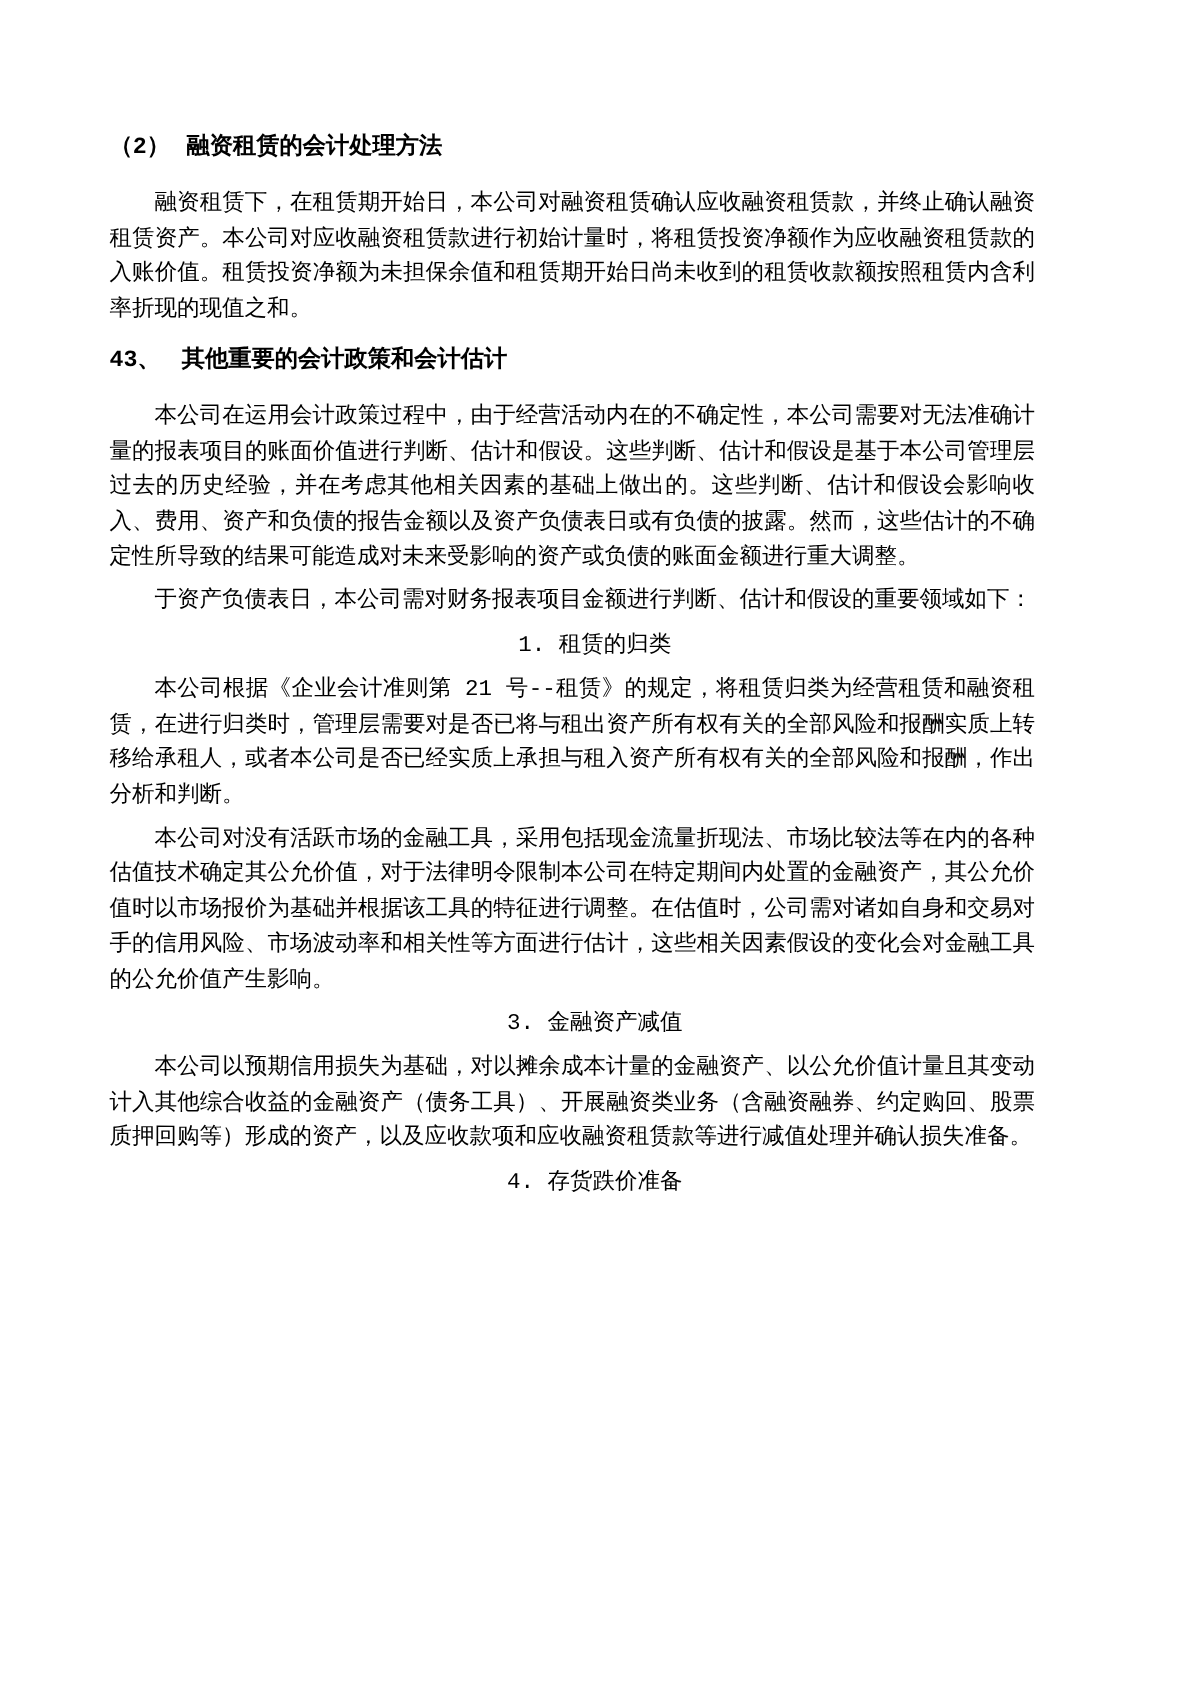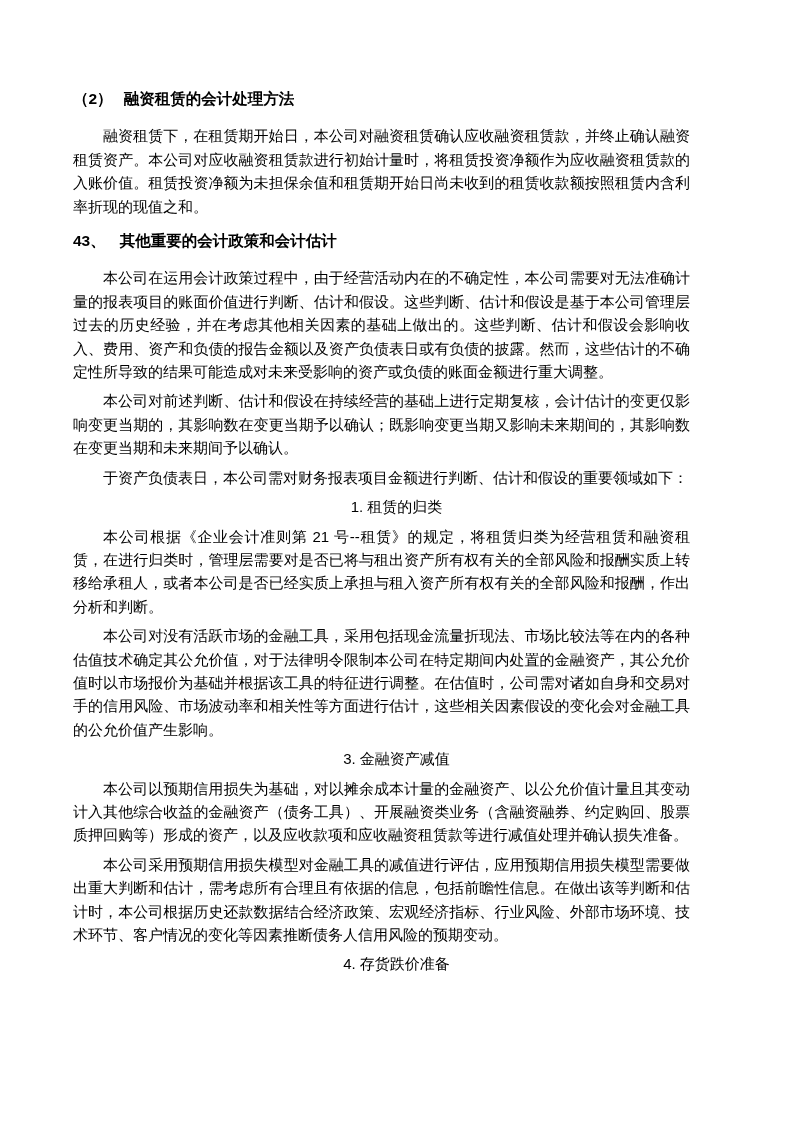--- a/index.html
+++ b/index.html
@@ -11,21 +11,21 @@
     width: 793px;
     height: 1122px;
     overflow: hidden;
   }
   .page {
     box-sizing: border-box;
     width: 793px;
     height: 1122px;
     background: #ffffff;
     padding: 87px 103px 40px 73px;
-    font-family: Liberation Sans, sans-serif;
+    font-family: Liberation Mono, monospace;
     font-size: 15px;
     line-height: 23.4px;
     color: #000000;
   }
   .heading {
     font-size: 15.5px;
     font-weight: bold;
     margin: 0;
     padding: 0;
   }
@@ -59,32 +59,30 @@
 
   <h2 class="heading h-sub"><span class="num">（2）</span><span>融资租赁的会计处理方法</span></h2>
 
   <p class="para">融资租赁下，在租赁期开始日，本公司对融资租赁确认应收融资租赁款，并终止确认融资租赁资产。本公司对应收融资租赁款进行初始计量时，将租赁投资净额作为应收融资租赁款的入账价值。租赁投资净额为未担保余值和租赁期开始日尚未收到的租赁收款额按照租赁内含利率折现的现值之和。</p>
 
 
   <h2 class="heading h-main"><span class="num">43、</span><span>其他重要的会计政策和会计估计</span></h2>
 
   <p class="para">本公司在运用会计政策过程中，由于经营活动内在的不确定性，本公司需要对无法准确计量的报表项目的账面价值进行判断、估计和假设。这些判断、估计和假设是基于本公司管理层过去的历史经验，并在考虑其他相关因素的基础上做出的。这些判断、估计和假设会影响收入、费用、资产和负债的报告金额以及资产负债表日或有负债的披露。然而，这些估计的不确定性所导致的结果可能造成对未来受影响的资产或负债的账面金额进行重大调整。</p>
 
-  <p class="para">本公司对前述判断、估计和假设在持续经营的基础上进行定期复核，会计估计的变更仅影响变更当期的，其影响数在变更当期予以确认；既影响变更当期又影响未来期间的，其影响数在变更当期和未来期间予以确认。</p>
 
   <p class="para">于资产负债表日，本公司需对财务报表项目金额进行判断、估计和假设的重要领域如下：</p>
 
   <p class="item">1. 租赁的归类</p>
 
   <p class="para">本公司根据《企业会计准则第 21 号--租赁》的规定，将租赁归类为经营租赁和融资租赁，在进行归类时，管理层需要对是否已将与租出资产所有权有关的全部风险和报酬实质上转移给承租人，或者本公司是否已经实质上承担与租入资产所有权有关的全部风险和报酬，作出分析和判断。</p>
 
 
   <p class="para">本公司对没有活跃市场的金融工具，采用包括现金流量折现法、市场比较法等在内的各种估值技术确定其公允价值，对于法律明令限制本公司在特定期间内处置的金融资产，其公允价值时以市场报价为基础并根据该工具的特征进行调整。在估值时，公司需对诸如自身和交易对手的信用风险、市场波动率和相关性等方面进行估计，这些相关因素假设的变化会对金融工具的公允价值产生影响。</p>
 
   <p class="item">3. 金融资产减值</p>
 
   <p class="para">本公司以预期信用损失为基础，对以摊余成本计量的金融资产、以公允价值计量且其变动计入其他综合收益的金融资产（债务工具）、开展融资类业务（含融资融券、约定购回、股票质押回购等）形成的资产，以及应收款项和应收融资租赁款等进行减值处理并确认损失准备。</p>
 
-  <p class="para">本公司采用预期信用损失模型对金融工具的减值进行评估，应用预期信用损失模型需要做出重大判断和估计，需考虑所有合理且有依据的信息，包括前瞻性信息。在做出该等判断和估计时，本公司根据历史还款数据结合经济政策、宏观经济指标、行业风险、外部市场环境、技术环节、客户情况的变化等因素推断债务人信用风险的预期变动。</p>
 
   <p class="item">4. 存货跌价准备</p>
 
 </div>
 
 </body></html>

